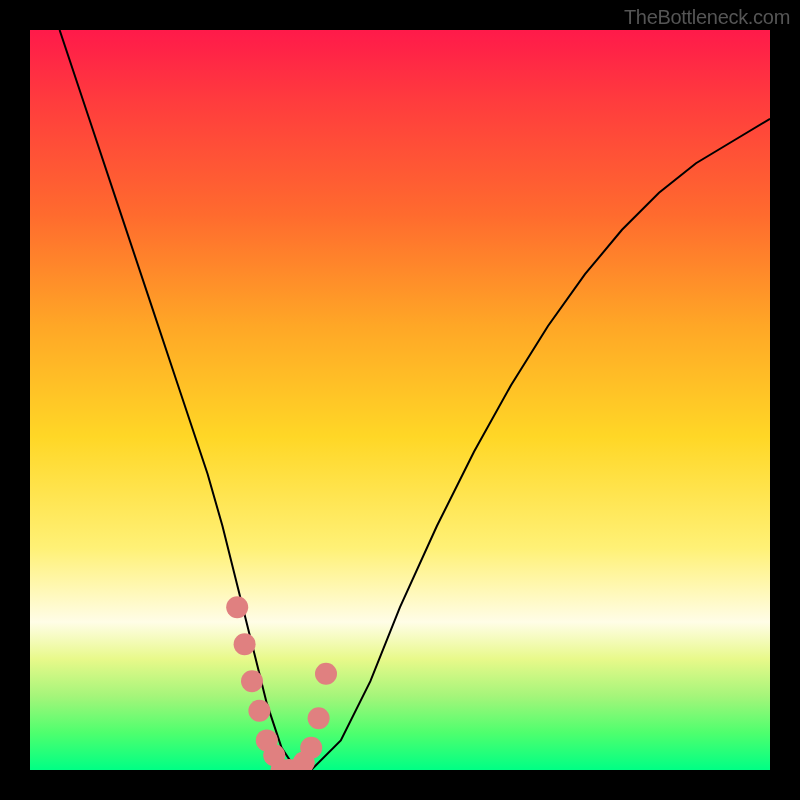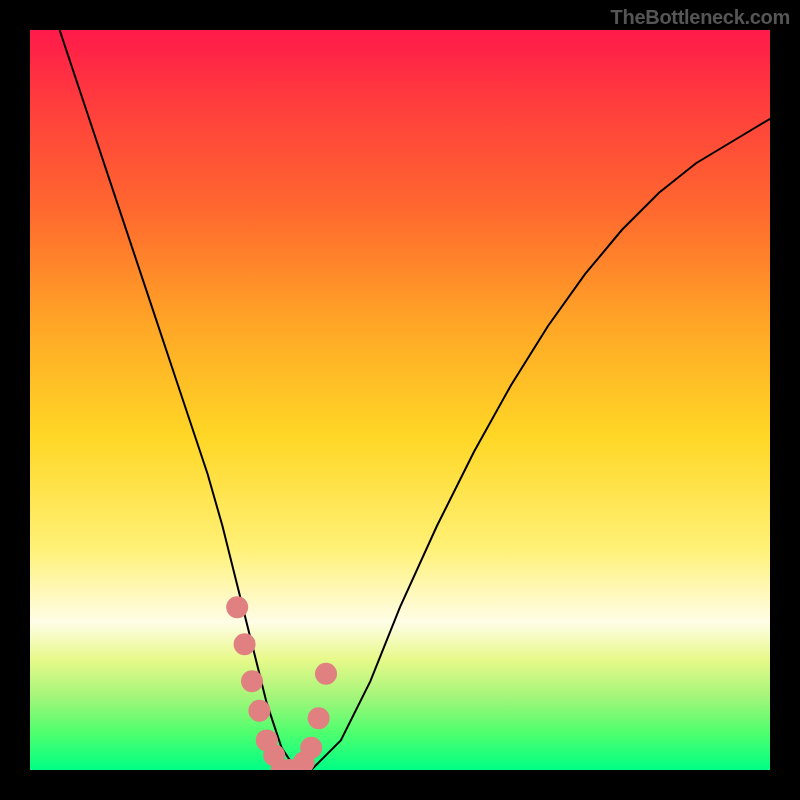--- a/index.html
+++ b/index.html
@@ -29,21 +29,21 @@
       #a5f57a 90%,
       #4eff6e 95%,
       #00ff85 100%
     );
   }
   .watermark {
     position: absolute;
     top: 6px;
     right: 10px;
     font-size: 20px;
-    font-weight: bold;
+    font-weight: normal;
     color: #555555;
     letter-spacing: -0.3px;
     z-index: 10;
   }
   svg.curves {
     position: absolute;
     left: 0;
     top: 0;
     width: 740px;
     height: 740px;

